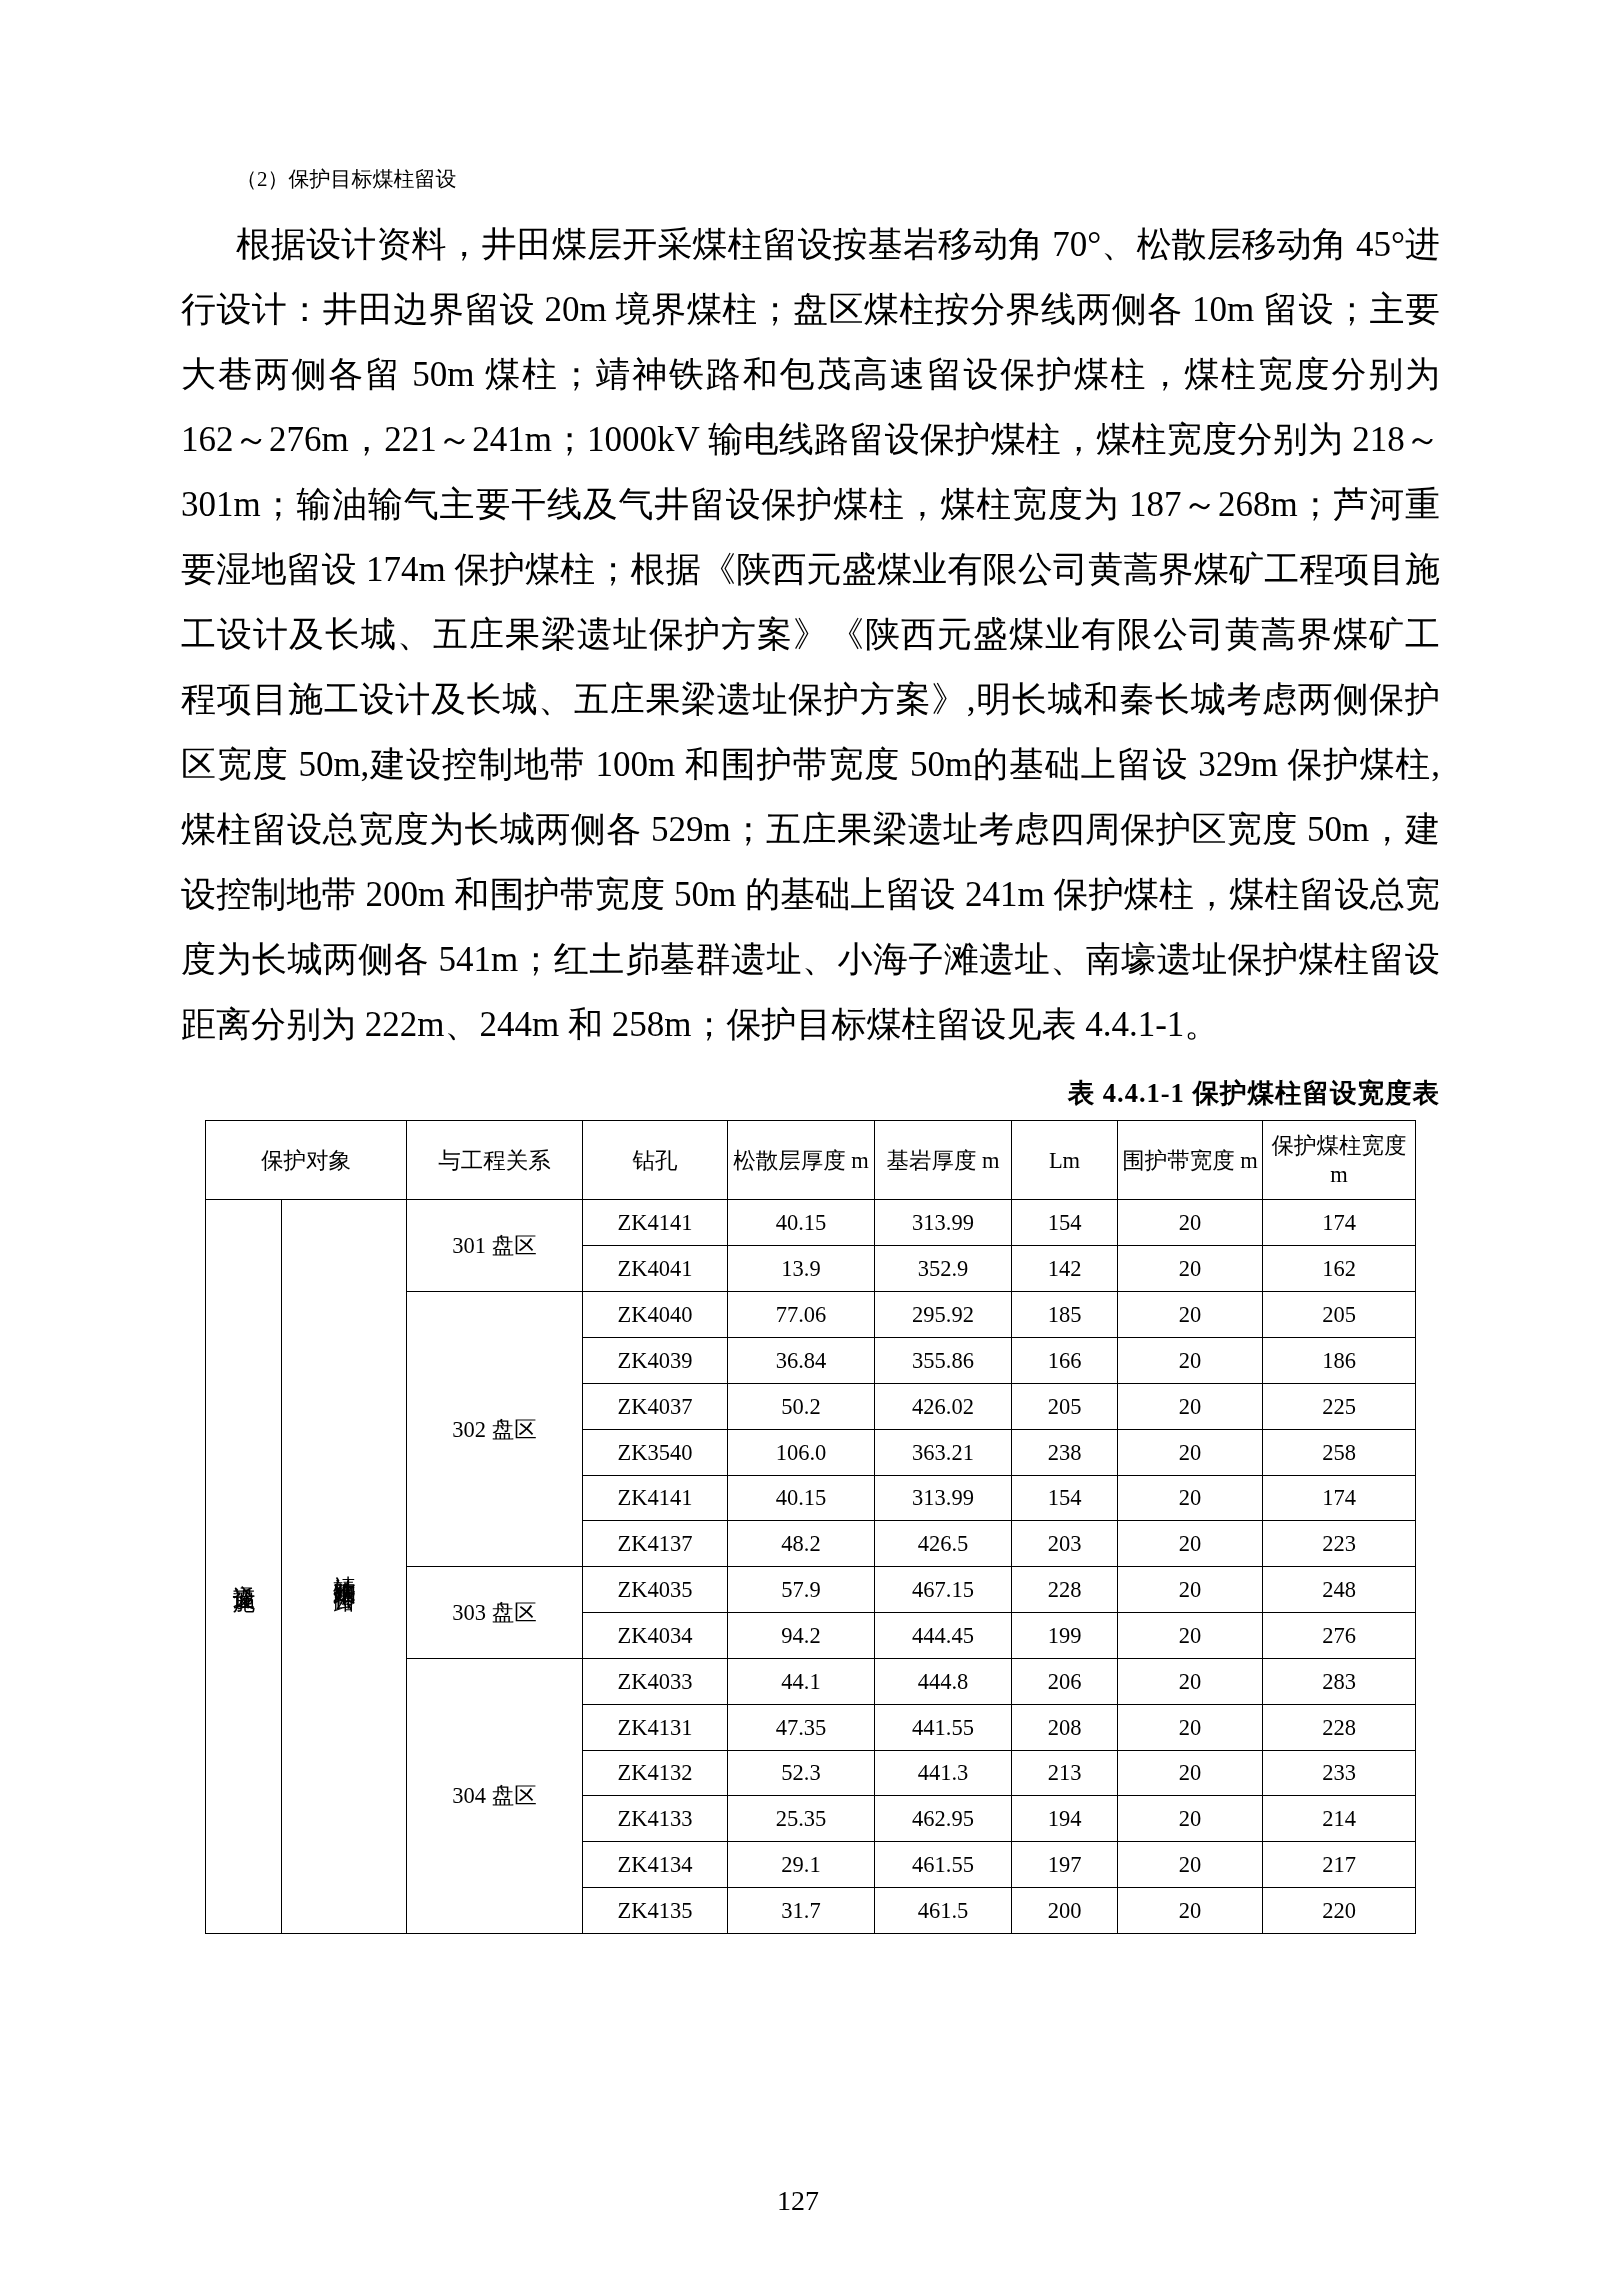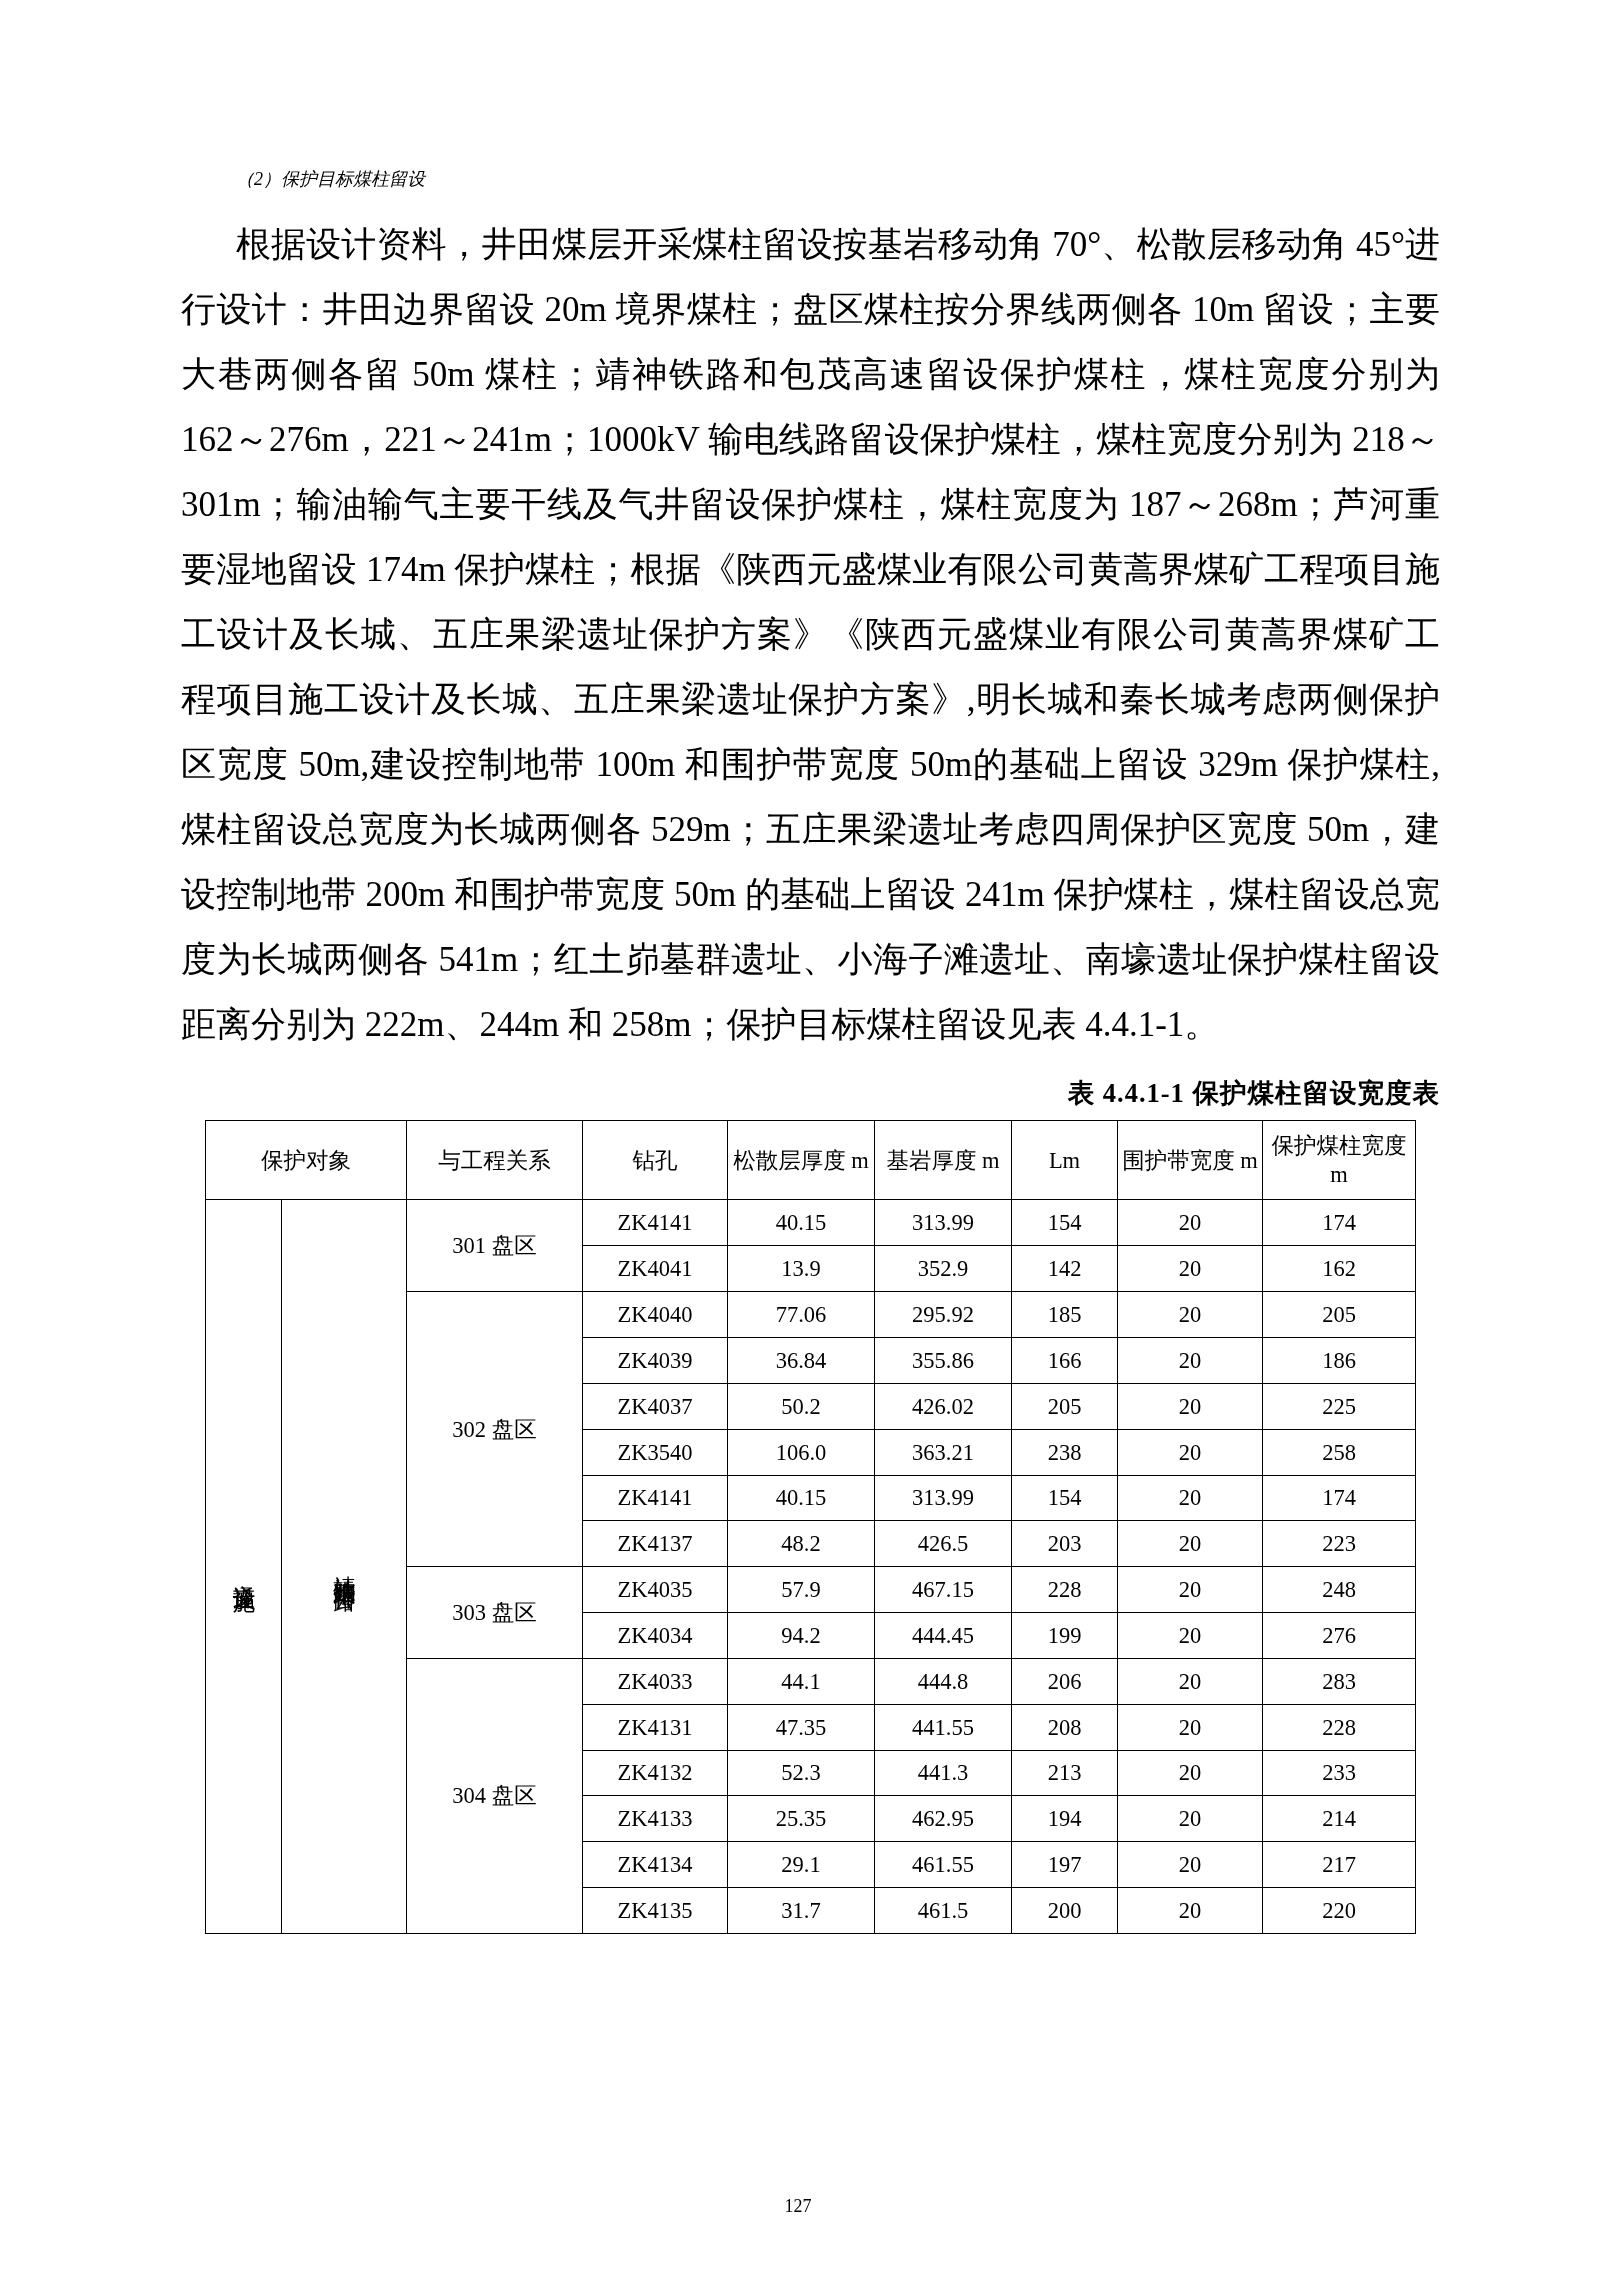--- a/index.html
+++ b/index.html
@@ -15,26 +15,25 @@
     position: relative;
   }
   .page {
     width: 1621px;
     height: 2293px;
     box-sizing: border-box;
     padding: 147px 181px 59px 181px;
     position: relative;
   }
   .para-indent {
-    font-size: 18px;
+    font-size: 21px;
     line-height: 65px;
     text-align: justify;
     text-justify: inter-ideograph;
     margin: 0 0 0 0;
-    font-style: italic;
   }
   .first-line {
     text-indent: 55px;
   }
   .body-text {
     font-size: 35px;
     line-height: 65px;
     text-align: justify;
     text-justify: inter-ideograph;
     text-indent: 55px;
@@ -81,21 +80,21 @@
     line-height: 1.25;
     margin: 0 auto;
     display: inline-block;
   }
   .page-number {
     position: absolute;
     bottom: 76px;
     left: 0;
     width: 1596px;
     text-align: center;
-    font-size: 18px;
+    font-size: 28px;
   }
 </style>
 </head>
 <body>
 
 <div class="page">
 
   <p class="para-indent first-line">（2）保护目标煤柱留设</p>
 
   <p class="body-text">根据设计资料，井田煤层开采煤柱留设按基岩移动角 70°、松散层移动角 45°进行设计：井田边界留设 20m 境界煤柱；盘区煤柱按分界线两侧各 10m 留设；主要大巷两侧各留 50m 煤柱；靖神铁路和包茂高速留设保护煤柱，煤柱宽度分别为 162～276m，221～241m；1000kV 输电线路留设保护煤柱，煤柱宽度分别为 218～301m；输油输气主要干线及气井留设保护煤柱，煤柱宽度为 187～268m；芦河重要湿地留设 174m 保护煤柱；根据《陕西元盛煤业有限公司黄蒿界煤矿工程项目施工设计及长城、五庄果梁遗址保护方案》《陕西元盛煤业有限公司黄蒿界煤矿工程项目施工设计及长城、五庄果梁遗址保护方案》,明长城和秦长城考虑两侧保护区宽度 50m,建设控制地带 100m 和围护带宽度 50m的基础上留设 329m 保护煤柱,煤柱留设总宽度为长城两侧各 529m；五庄果梁遗址考虑四周保护区宽度 50m，建设控制地带 200m 和围护带宽度 50m 的基础上留设 241m 保护煤柱，煤柱留设总宽度为长城两侧各 541m；红土峁墓群遗址、小海子滩遗址、南壕遗址保护煤柱留设距离分别为 222m、244m 和 258m；保护目标煤柱留设见表 4.4.1-1。</p>

